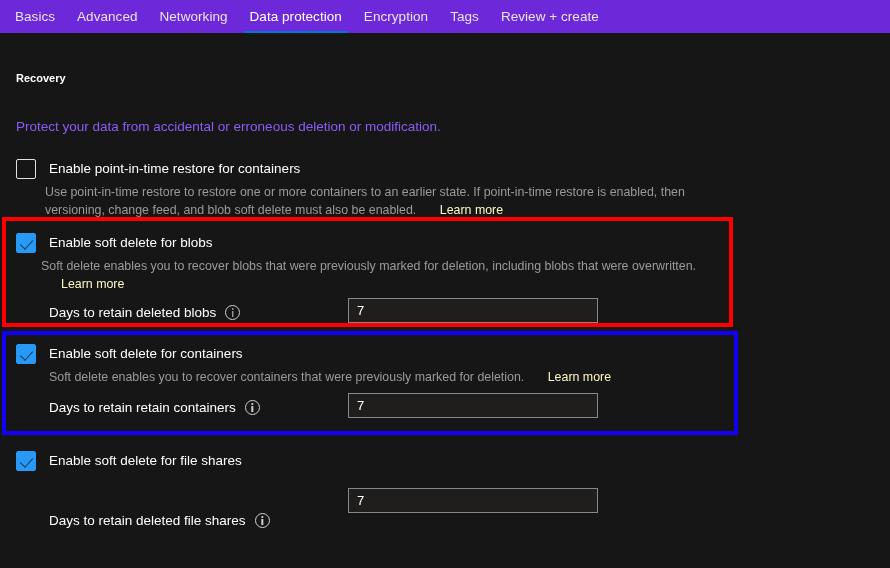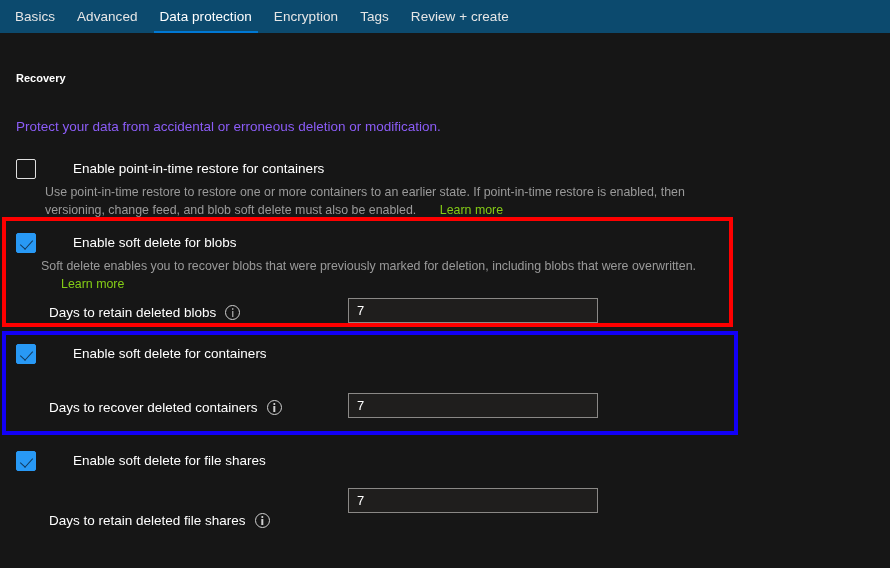--- a/index.html
+++ b/index.html
@@ -21,21 +21,21 @@
   
   .tabbar {
     position: absolute;
     top: 0;
     left: 0;
     width: 890px;
     height: 33px;
     display: flex;
     align-items: flex-start;
     padding-left: 4px;
-    background: #0c4a6e;
+    background: #6d28d9;
   }
   .tab {
     position: relative;
     height: 33px;
     padding: 0 11px;
     display: flex;
     align-items: center;
     font-size: 13.5px;
     color: #e6e6e6;
     cursor: pointer;
@@ -82,21 +82,20 @@
     top: 86px;
     font-size: 13.5px;
     color: #8b5cf6;
   }
 
   
   .cb-row {
     position: absolute;
     display: flex;
     align-items: flex-start;
-    gap: 24px;
   }
 
   .checkbox {
     width: 20px;
     height: 20px;
     flex: 0 0 20px;
     border-radius: 2px;
     position: relative;
     cursor: pointer;
   }
@@ -129,21 +128,21 @@
   }
 
   .helper {
     position: absolute;
     font-size: 12.4px;
     color: #9a9a9a;
     line-height: 18px;
   }
 
   .lnk {
-    color: #84cc16;
+    color: #fef9c3;
     text-decoration: none;
     cursor: pointer;
     padding-left: 20px;
   }
 
   
   .field-row {
     position: absolute;
     display: flex;
     align-items: center;
@@ -214,20 +213,23 @@
 </head>
 <body>
 
 <div class="tabbar">
   <div class="tab">
       <span>Basics</span>
     </div>
   <div class="tab">
       <span>Advanced</span>
     </div>
+  <div class="tab">
+      <span>Networking</span>
+    </div>
   <div class="tab active">
       <span>Data protection</span>
     </div>
   <div class="tab">
       <span>Encryption</span>
     </div>
   <div class="tab">
       <span>Tags</span>
     </div>
   <div class="tab">
@@ -260,22 +262,26 @@
   <div class="field-row" style="left:49px; top:272px;">
     <span class="field-label">Days to retain deleted blobs</span>
     <span class="info-icon"></span>
   </div>
   <input class="txt-input" style="left: 348px; top: 265px;" value="7">
 
   <div class="cb-row" style="left:16px; top:311px;">
     <div class="checkbox checked"></div>
     <div class="cb-label">Enable soft delete for containers</div>
   </div>
+  <div class="helper" style="left:49px; top:335px; width:675px;">
+    <span>Soft delete enables you to recover containers that were previously marked for deletion.</span>
+    <a class="lnk" href="#">Learn more</a>
+  </div>
   <div class="field-row" style="left:49px; top:367px;">
-    <span class="field-label">Days to recover deleted containers</span>
+    <span class="field-label">Days to retain retain containers</span>
     <span class="info-icon"></span>
   </div>
   <input class="txt-input" style="left: 348px; top: 360px;" value="7">
 
   <div class="cb-row" style="left:16px; top:406px;margin-top:12px;">
     <div class="checkbox checked"></div>
     <div class="cb-label">Enable soft delete for file shares</div>
   </div>
   <div class="field-row" style="left:49px; top:480px;">
     <span class="field-label">Days to retain deleted file shares</span>

